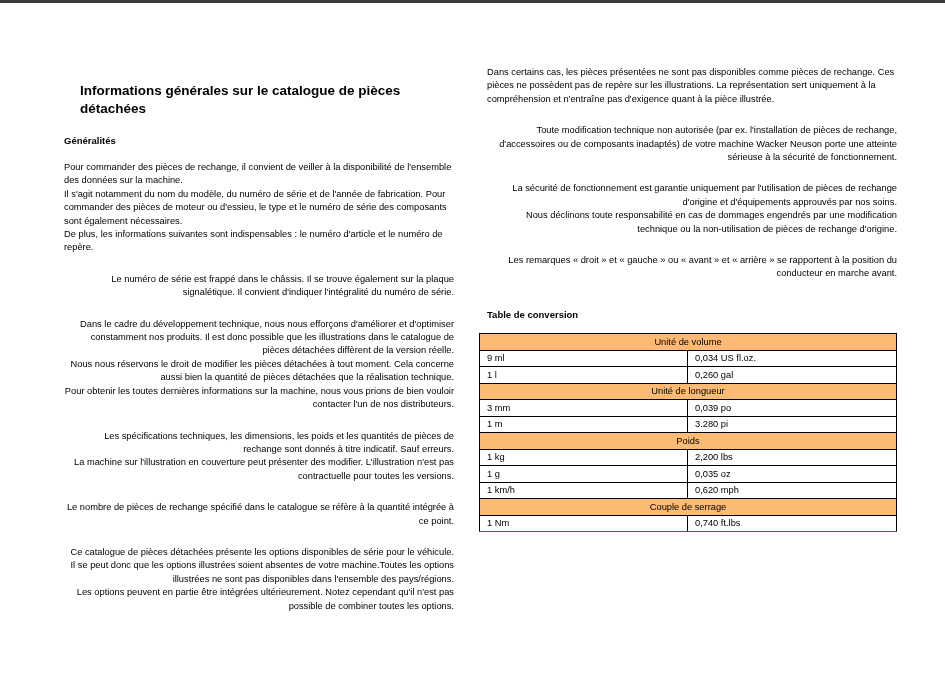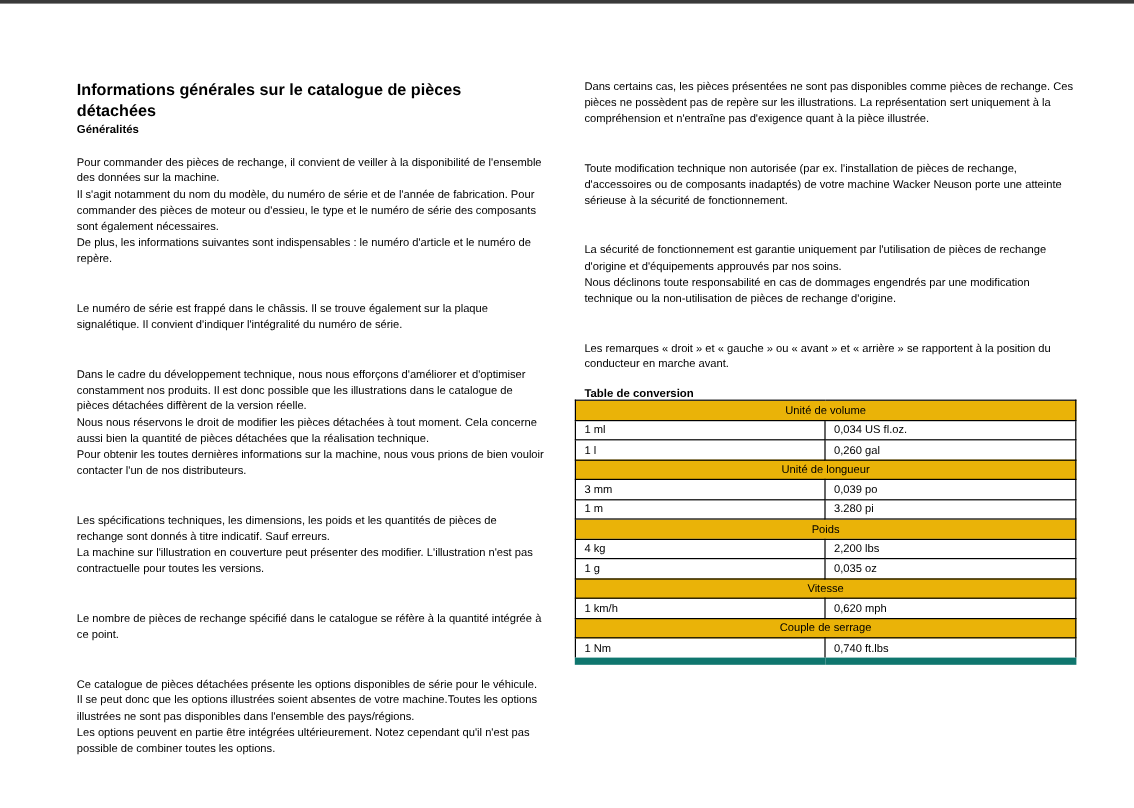--- a/index.html
+++ b/index.html
@@ -5,44 +5,44 @@
     html, body { margin: 0; padding: 0; }
     body {
       width: 945px; height: 673px; position: relative; overflow: hidden;
       background: #ffffff; color: #000;
       font-family: "Liberation Sans", sans-serif;
     }
     .topbar { position: absolute; left: 0; top: 0; width: 945px; height: 3px; background: #3a3a3a; }
     .col-left { position: absolute; left: 64px; top: 66px; width: 390px; }
     .col-right { position: absolute; left: 487px; top: 66px; width: 410px; }
     h1 {
-      margin: 0; font-size: 13.5px; font-weight: bold; line-height: 18px;
+      margin: 16px; font-size: 13.5px; font-weight: bold; line-height: 18px;
     }
     h2 {
       margin: 0; font-size: 9.5px; font-weight: bold; line-height: 13px;
     }
     p {
       margin: 0; font-size: 9.3px; line-height: 13.4px; white-space: pre-line;
     }
     .left-h2 { }
     .left-p0 { margin-top: 14px; }
-    .gap { margin-top: 28px; }
-    .table-title { position: absolute; left: 487px; top: 323px; font-size: 9.5px; font-weight: bold; }
+    .gap { margin-top: 18px; text-align: right; }
+    .table-title { position: absolute; left: 487px; top: 309px; font-size: 9.5px; font-weight: bold; }
     table.conv {
       position: absolute; left: 479px; top: 333px; width: 418px;
       border-collapse: collapse; font-size: 9.3px;
     }
     table.conv td {
       border: 1px solid #000; height: 15.5px; padding: 0 0 0 7px; vertical-align: middle;
     }
     table.conv tr.section td {
-      background: #eab308; text-align: center; padding: 0;
+      background: #fdba74; text-align: center; padding: 0;
     }
     table.conv td.c1 { width: 200px; }
-    table.conv tr.last td { border-bottom: 6px solid #0f766e; }
+    table.conv tr.last td { border-bottom: 1px solid #0f766e; }
   </style>
 </head>
 <body>
 
 <div class="topbar"></div>
 
 <div class="col-left">
   <h1>Informations générales sur le catalogue de pièces détachées</h1>
   <h2 class="left-h2">Généralités</h2>
   <p class="left-p0">Pour commander des pièces de rechange, il convient de veiller à la disponibilité de l'ensemble des données sur la machine.
@@ -68,21 +68,21 @@
 </div>
 
 <div class="table-title">Table de conversion</div>
 
 <table class="conv">
   <tbody>
     <tr class="section">
         <td colspan="2">Unité de volume</td>
       </tr>
     <tr>
-        <td class="c1">1 ml</td>
+        <td class="c1">9 ml</td>
         <td>0,034 US fl.oz.</td>
       </tr>
     <tr>
         <td class="c1">1 l</td>
         <td>0,260 gal</td>
       </tr>
 
     <tr class="section">
         <td colspan="2">Unité de longueur</td>
       </tr>
@@ -92,31 +92,28 @@
       </tr>
     <tr>
         <td class="c1">1 m</td>
         <td>3.280 pi</td>
       </tr>
 
     <tr class="section">
         <td colspan="2">Poids</td>
       </tr>
     <tr>
-        <td class="c1">4 kg</td>
+        <td class="c1">1 kg</td>
         <td>2,200 lbs</td>
       </tr>
     <tr>
         <td class="c1">1 g</td>
         <td>0,035 oz</td>
       </tr>
 
-    <tr class="section">
-        <td colspan="2">Vitesse</td>
-      </tr>
     <tr>
         <td class="c1">1 km/h</td>
         <td>0,620 mph</td>
       </tr>
 
     <tr class="section">
         <td colspan="2">Couple de serrage</td>
       </tr>
     <tr class="last">
         <td class="c1">1 Nm</td>

